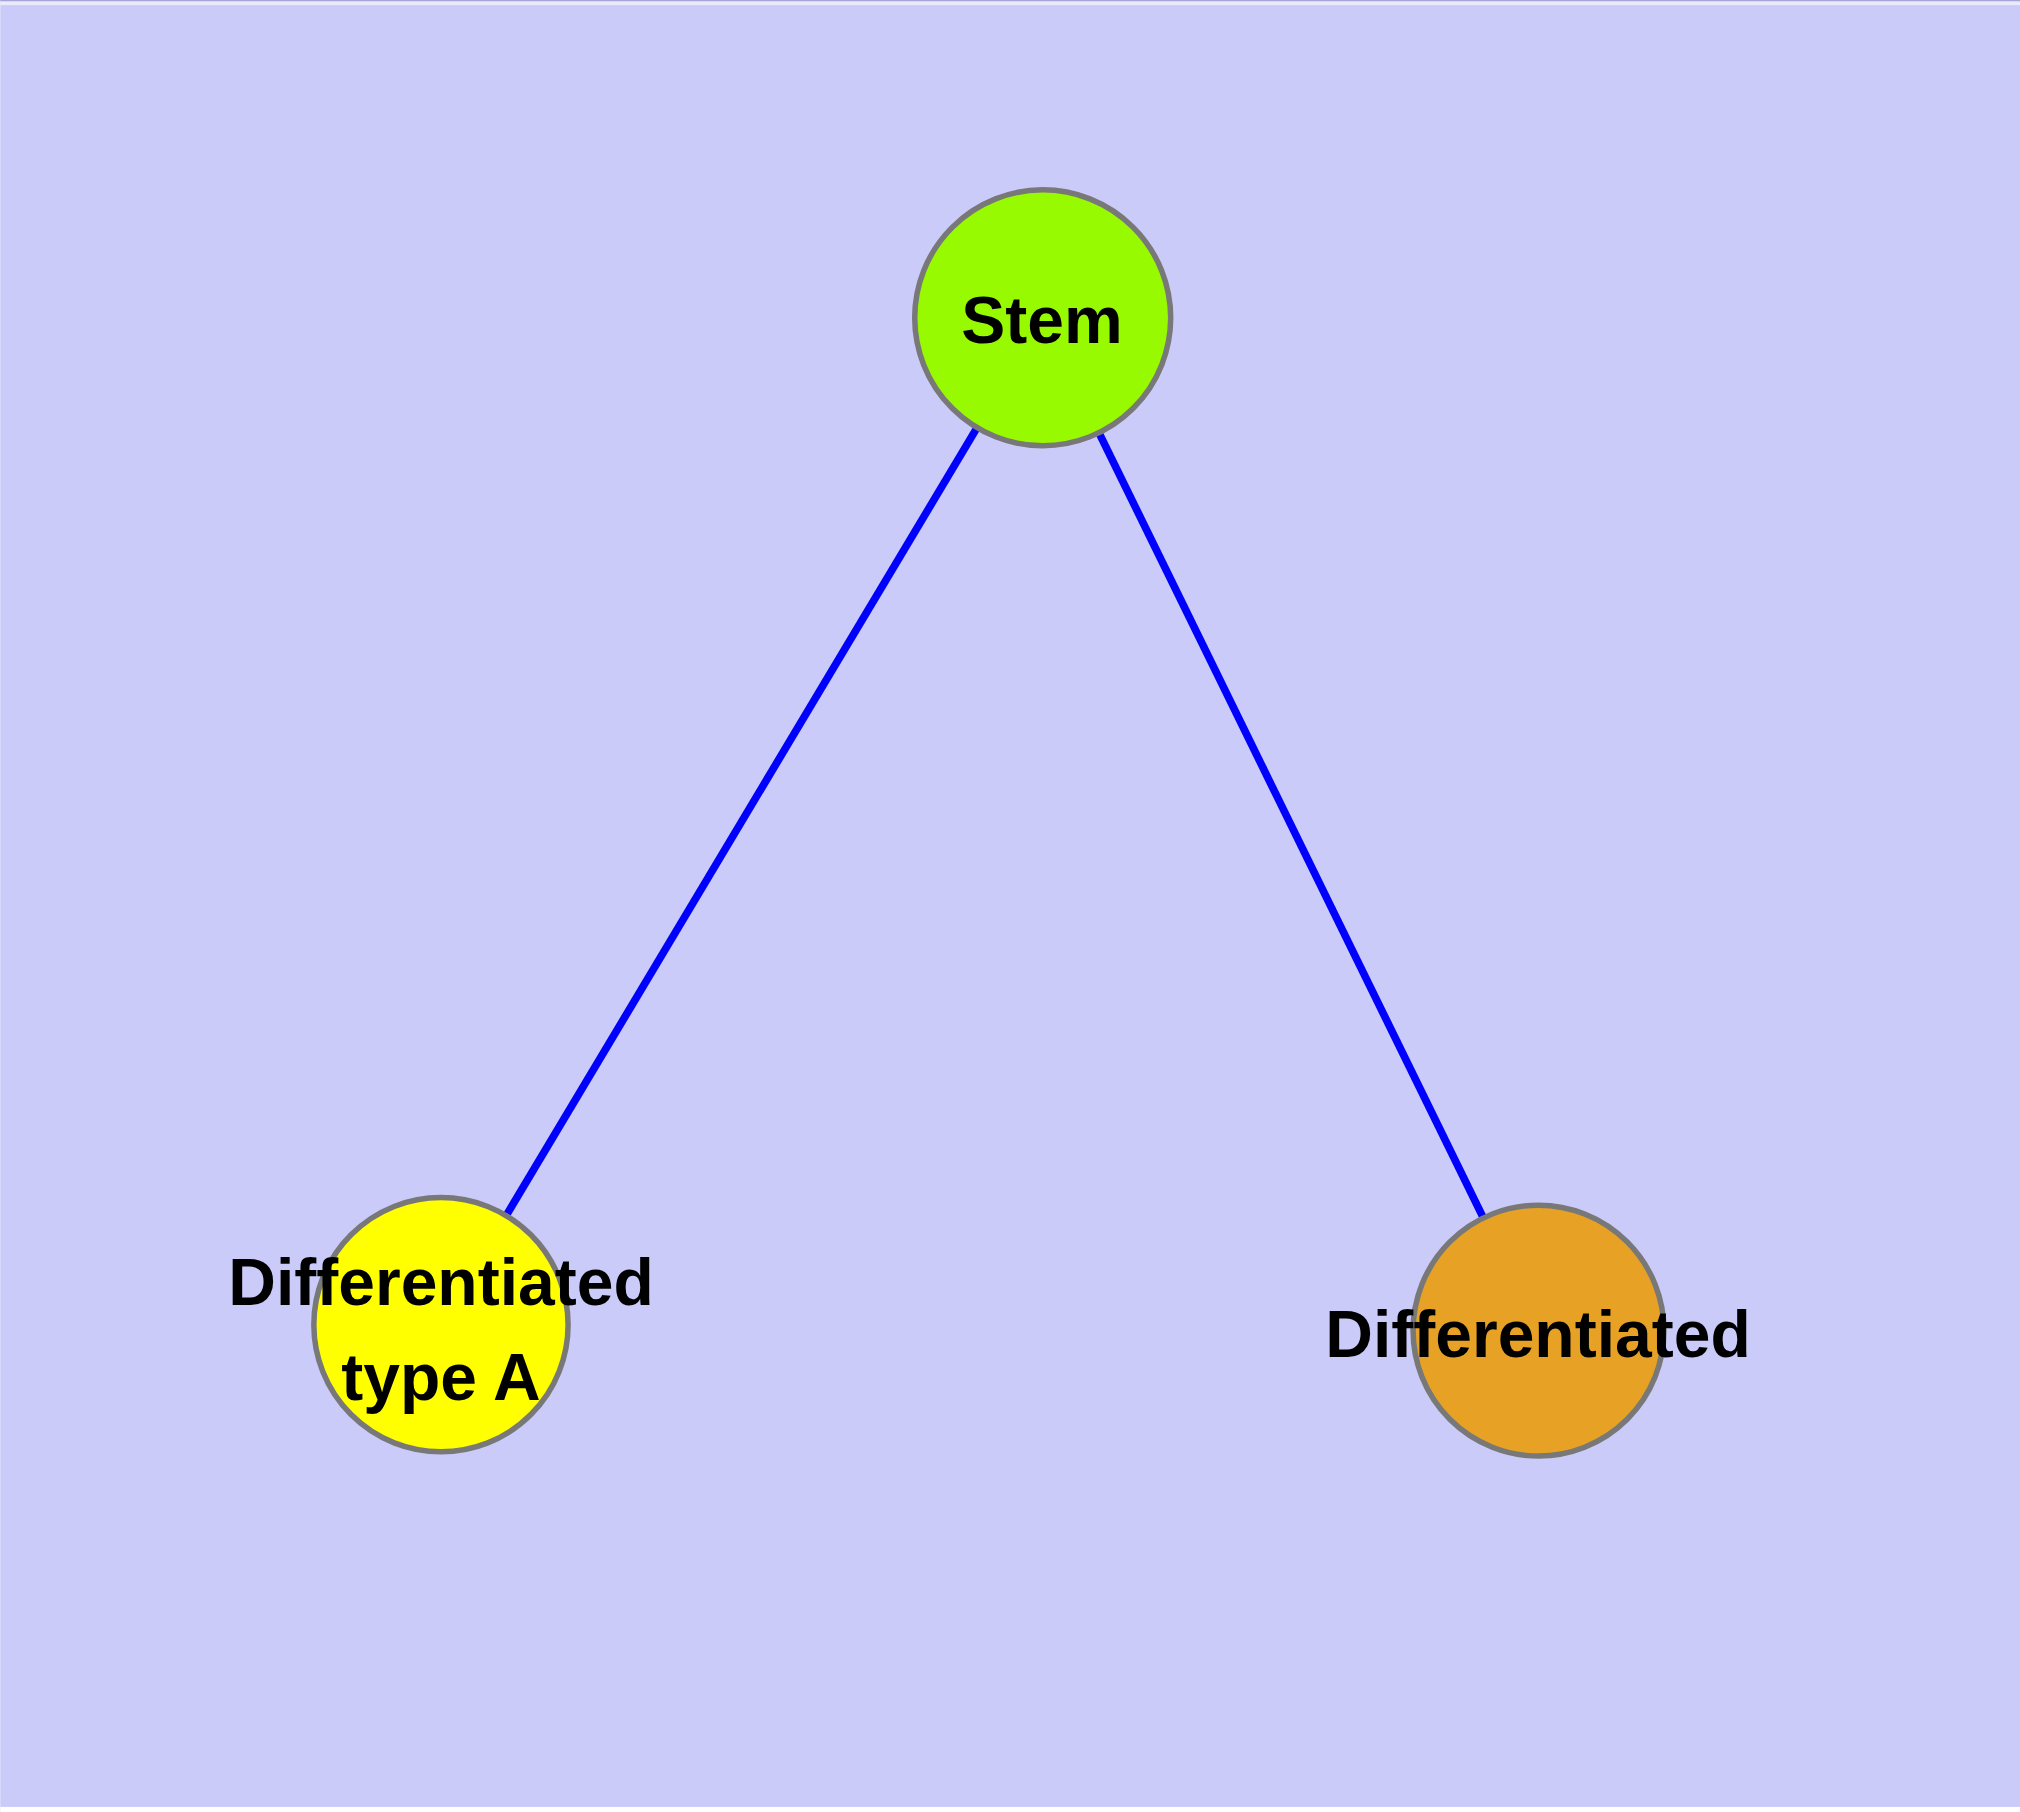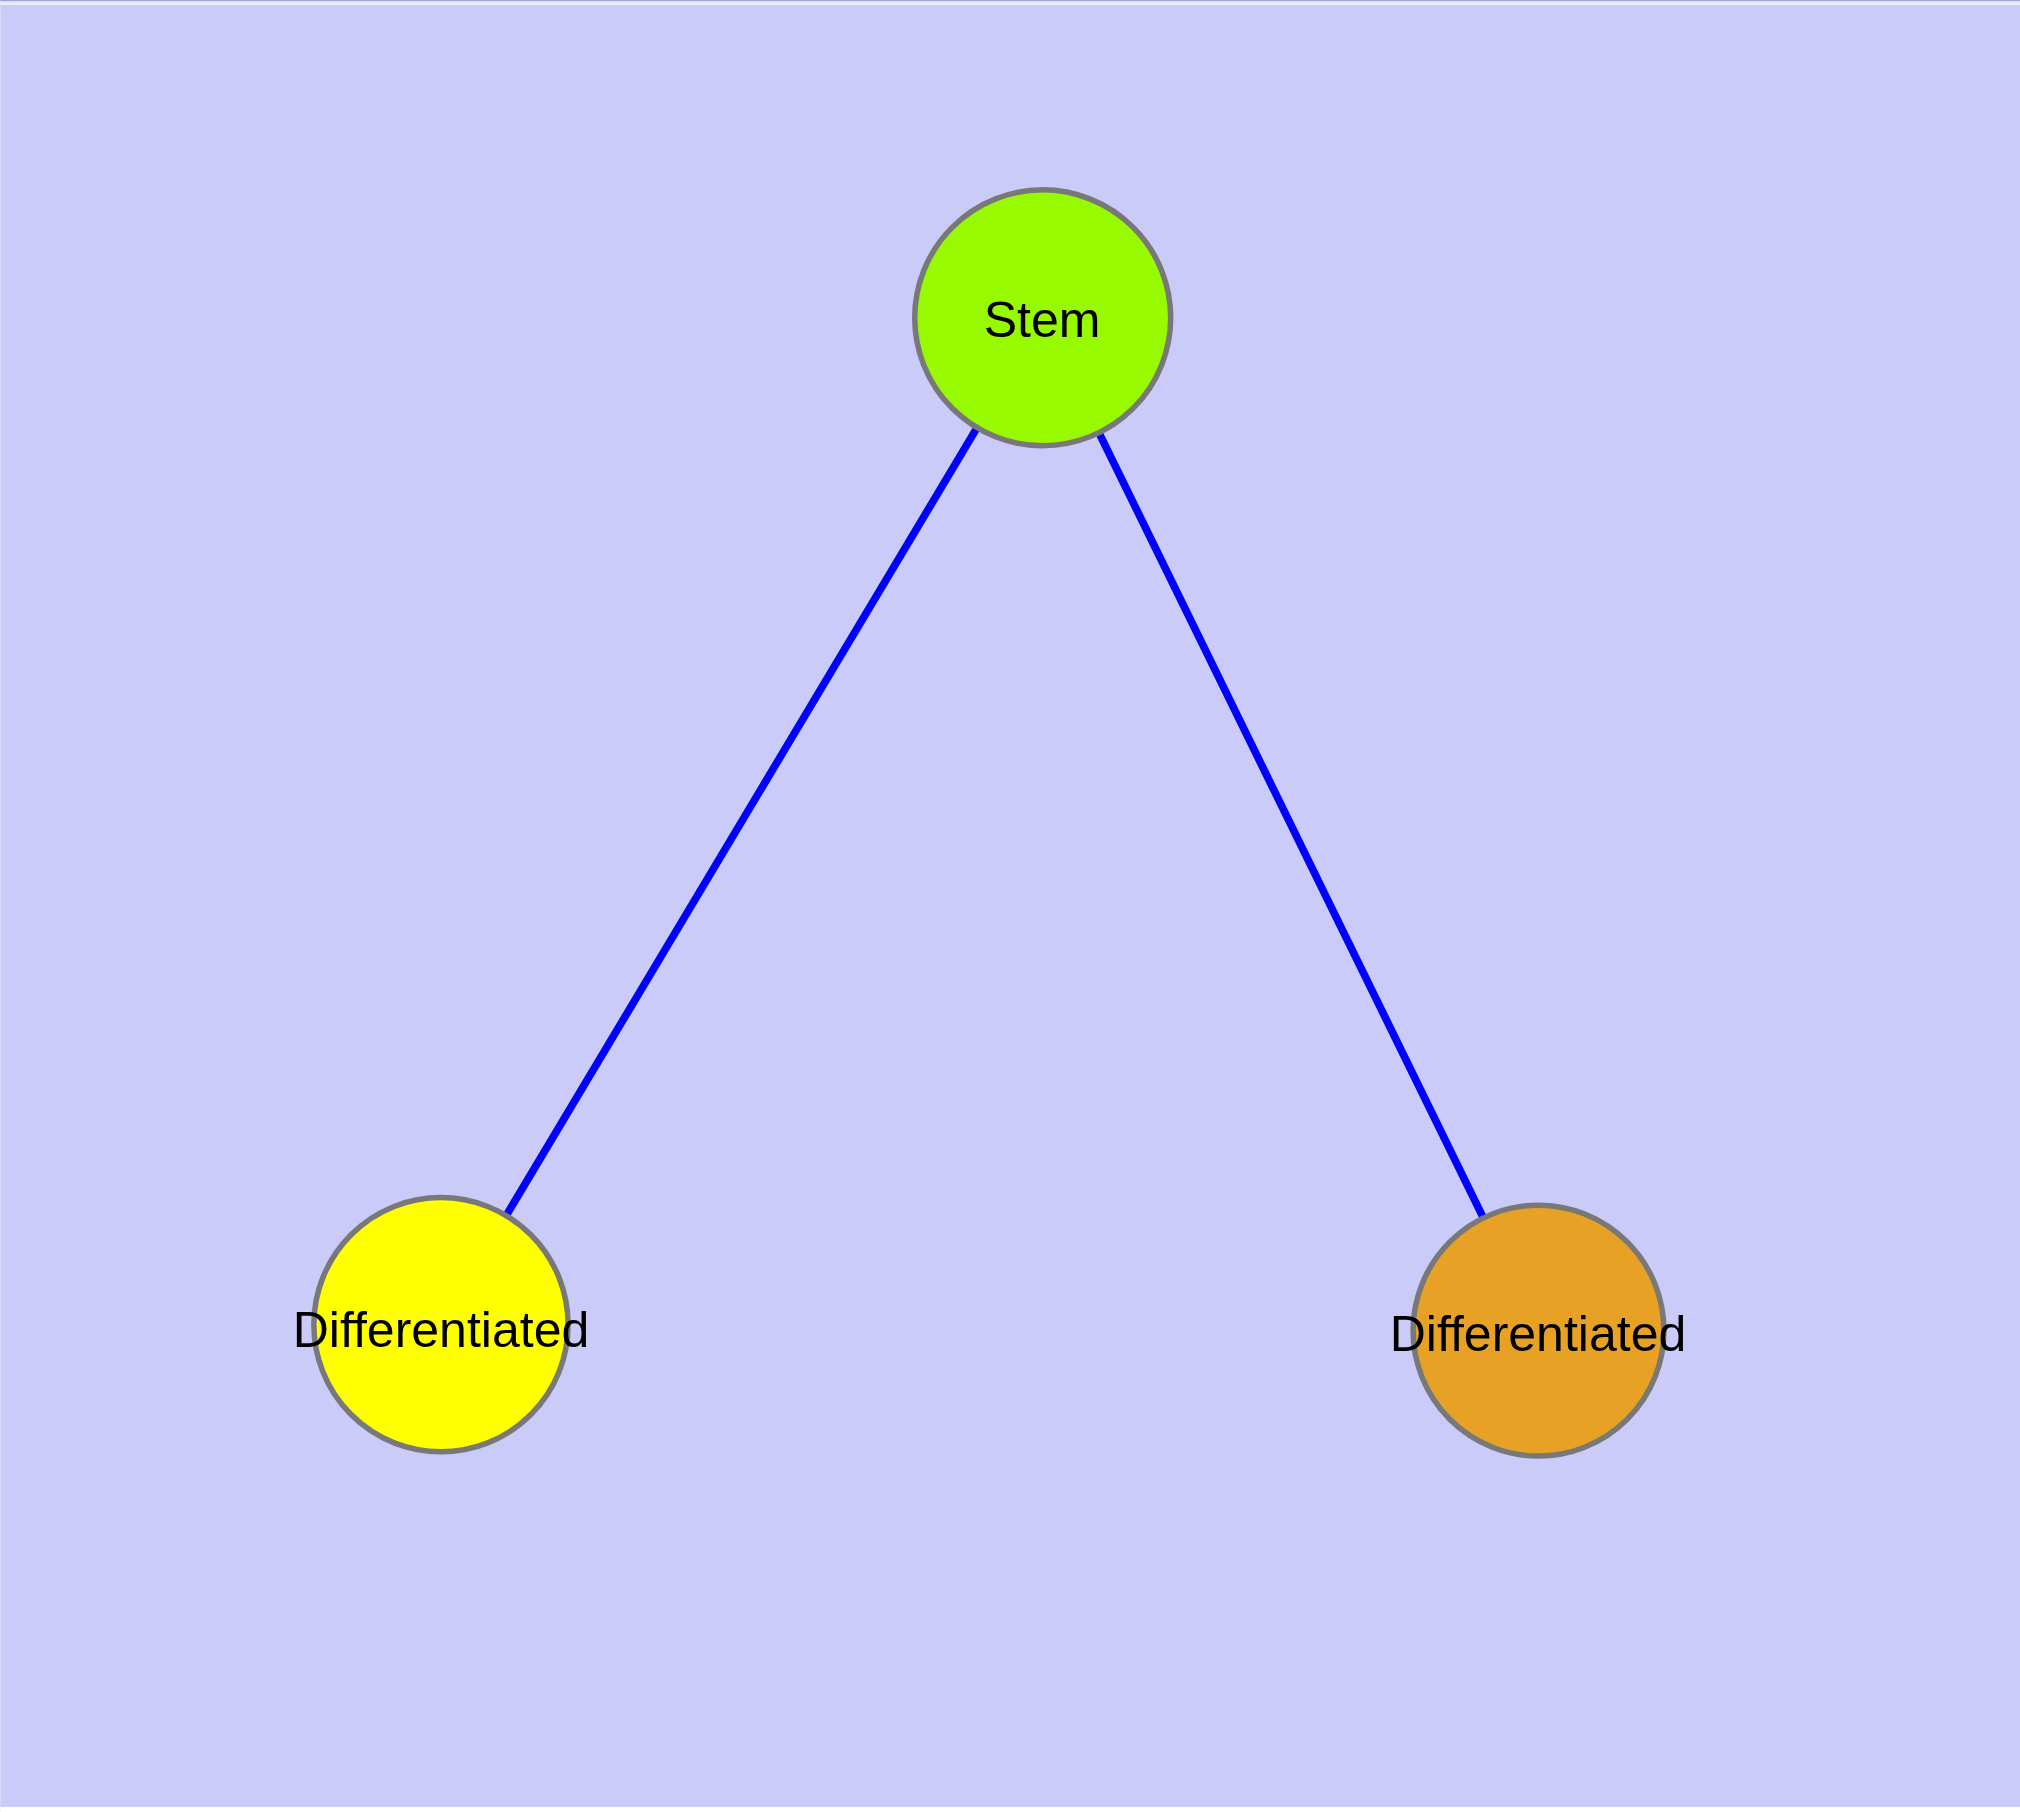--- a/index.html
+++ b/index.html
@@ -18,22 +18,22 @@
   }
   #scene-svg {
     position: absolute;
     left: 0;
     top: 0;
     display: block;
   }
   .node-label {
     position: absolute;
     transform: translate(-50%, -50%);
-    font-weight: normal;
-    font-size: 50px;
+    font-weight: bold;
+    font-size: 66px;
     line-height: 95px;
     color: #000000;
     text-align: center;
     white-space: nowrap;
   }
   .label-line {
     display: block;
   }
   .label-line:empty {
     display: none;
@@ -64,20 +64,21 @@
     <circle cx="1815" cy="1570" r="148" fill="#e7a226" stroke="#787878" stroke-width="6.5"></circle>
   </svg>
 
   <div class="node-label" id="label-stem">
     <span class="label-line">Stem</span>
 
   </div>
 
   <div class="node-label" id="label-typea">
     <span class="label-line">Differentiated</span>
+    <span class="label-line">type A</span>
   </div>
 
   <div class="node-label" id="label-typeb">
     <span class="label-line">Differentiated</span>
   </div>
 
 </div>
 
 
 </body></html>

